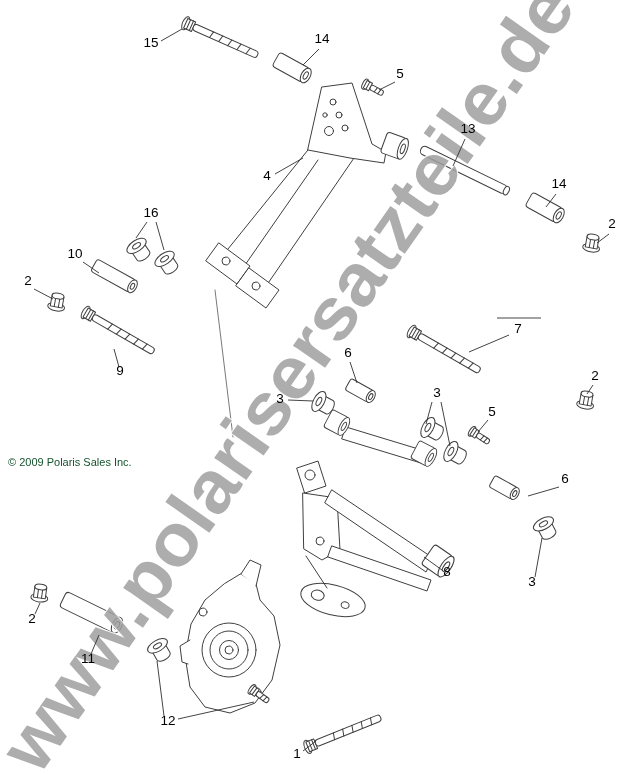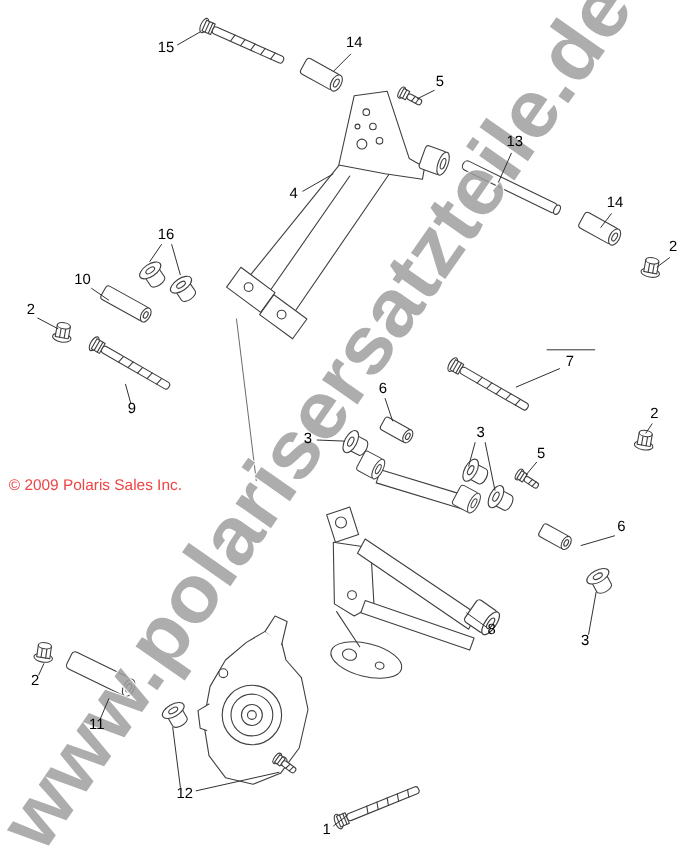--- a/index.html
+++ b/index.html
@@ -14,22 +14,22 @@
     font-size: 13.5px; fill: #000; text-anchor: middle;
   }
   .wm {
     font-family: "Liberation Sans", sans-serif;
     font-weight: bold; font-size: 74px;
     fill: #9d9d9d; fill-opacity: 0.84;
     stroke: #ffffff; stroke-width: 2px; stroke-opacity: 0.9;
     paint-order: stroke;
   }
   .copyright {
-    position: absolute; left: 8px; top: 432px;
-    font-size: 14px; color: #ef4444; white-space: nowrap;
+    position: absolute; left: 8px; top: 456px;
+    font-size: 11px; color: #14532d; white-space: nowrap;
   }
 </style>
 </head>
 <body>
 
 <div id="stage">
 
   <svg id="drawing" width="624" height="774" viewBox="0 0 624 774">
 
     <defs>

